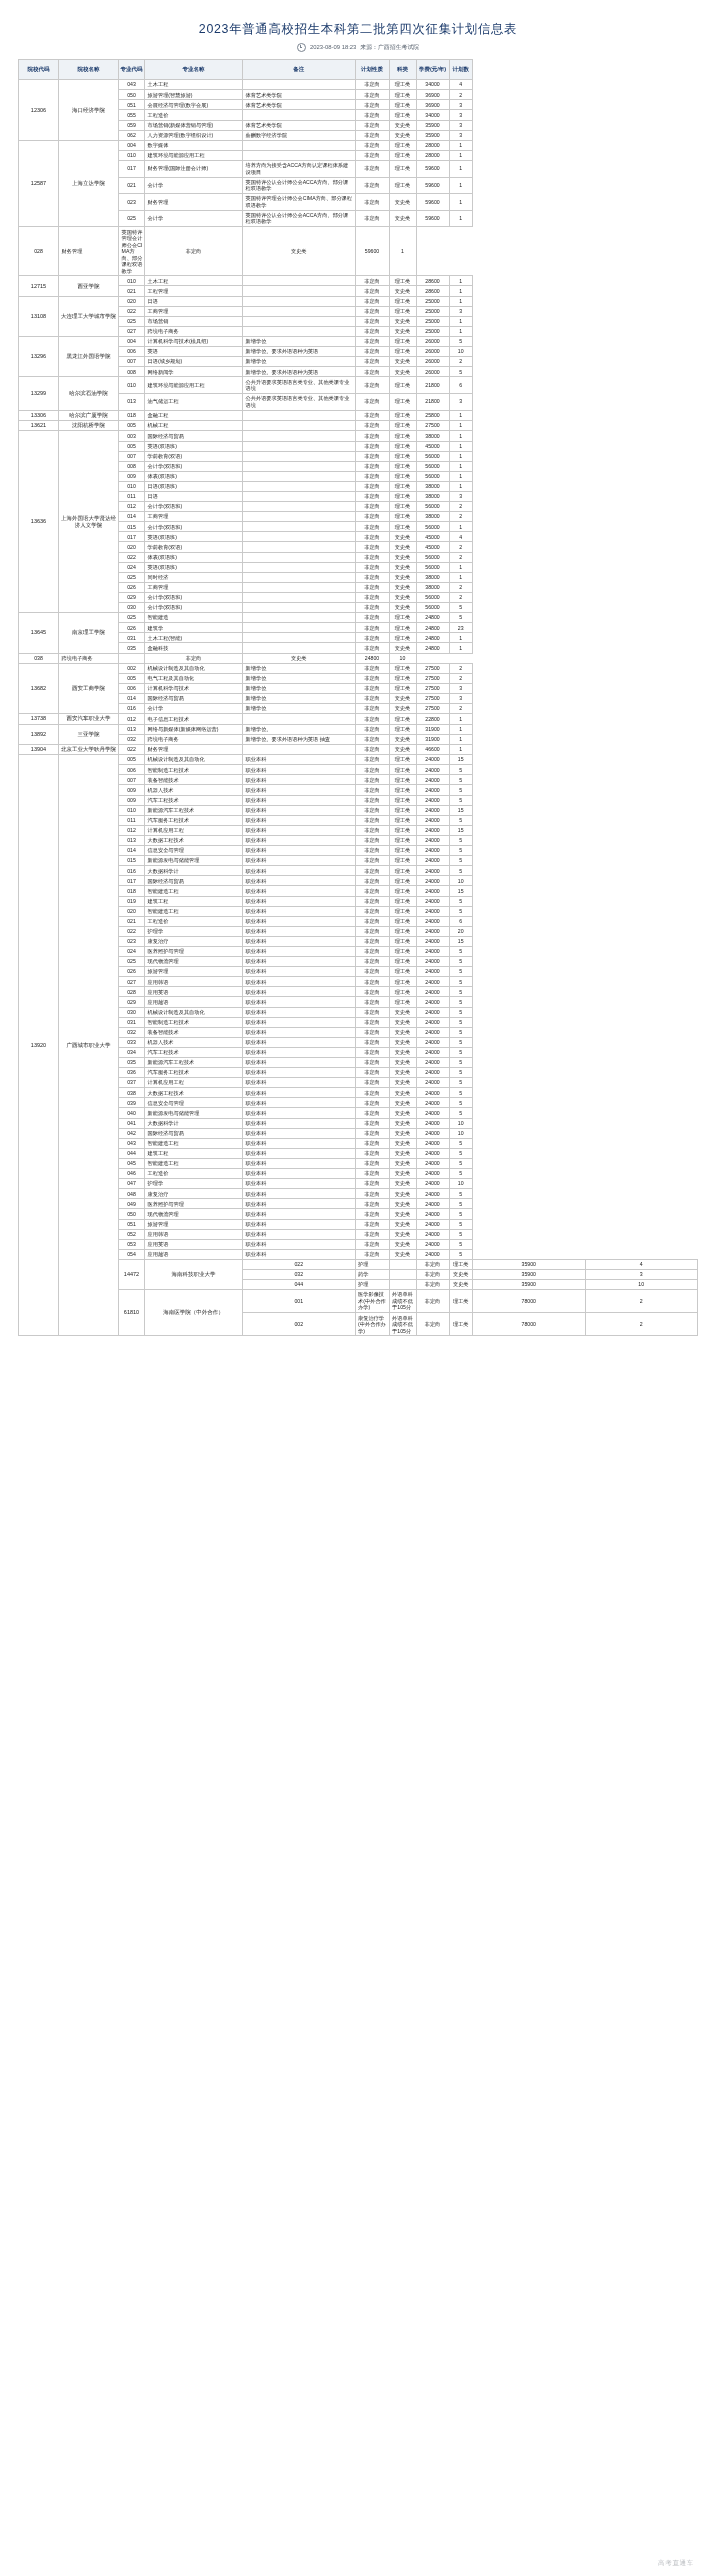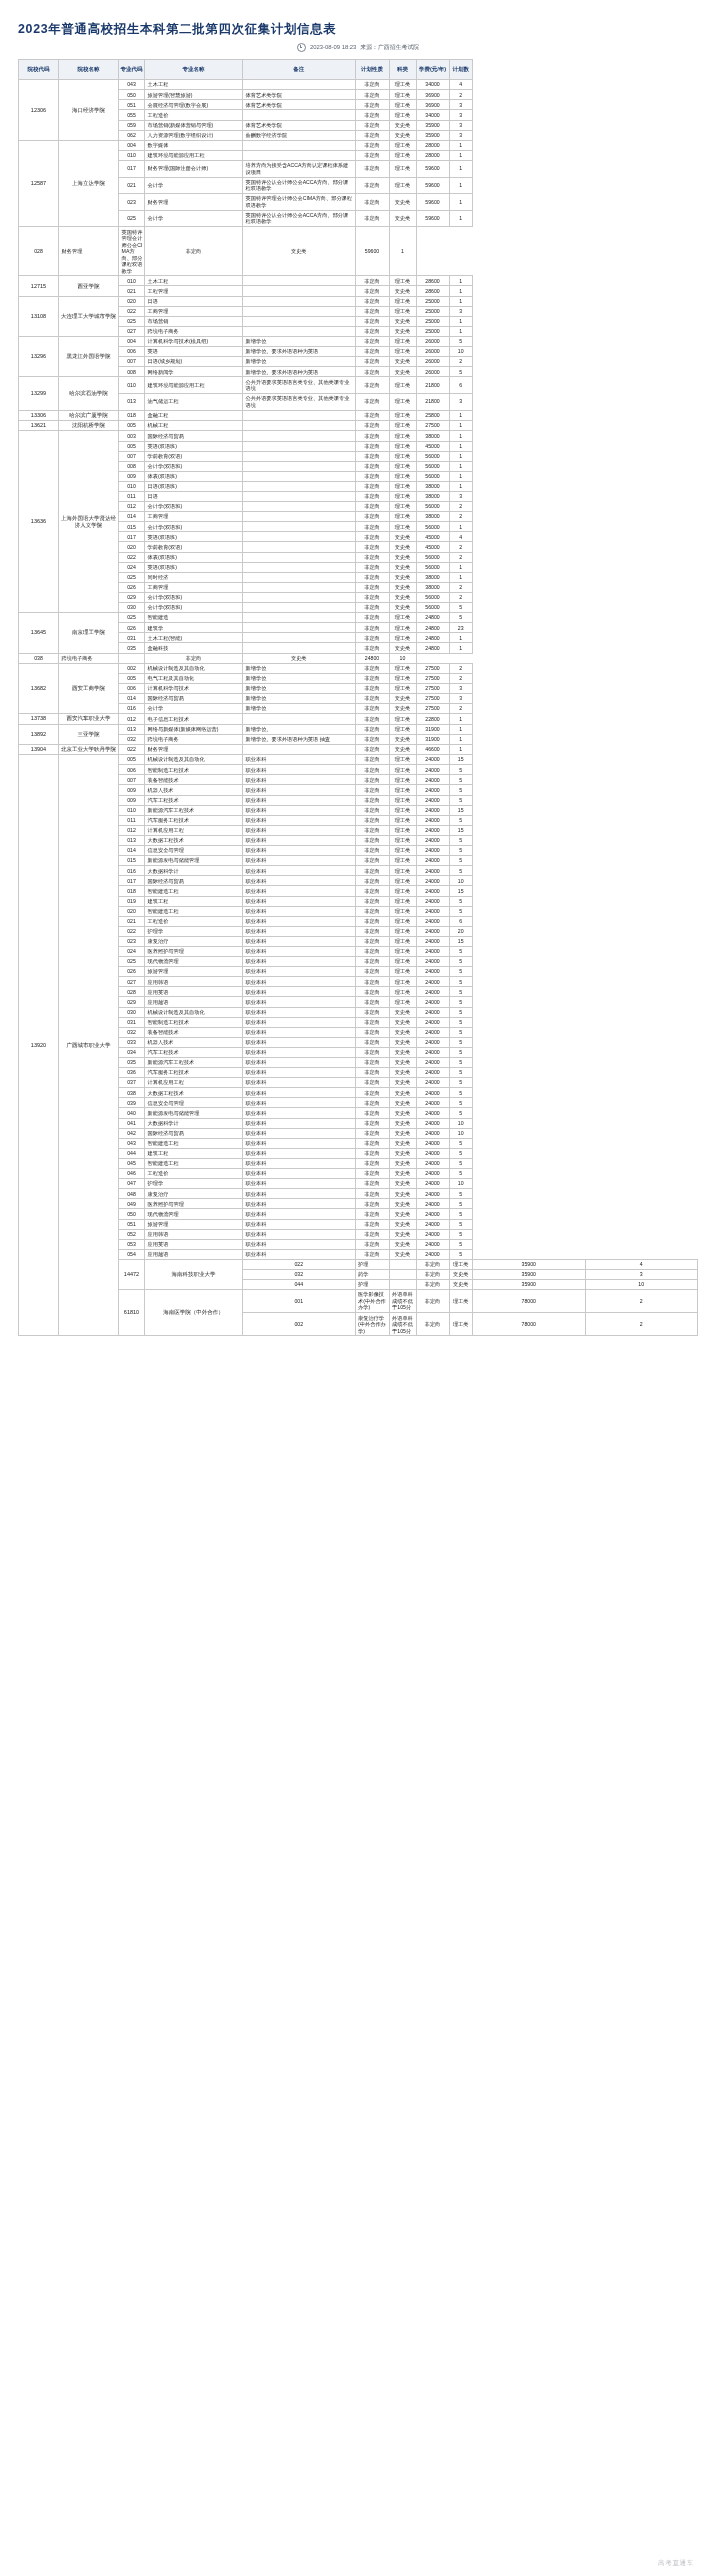--- a/index.html
+++ b/index.html
@@ -1,18 +1,18 @@
 <!DOCTYPE html>
 <html style="font-size:10.4px"><head>
 <meta charset="utf-8">
 <style>
   html,body{margin:0;padding:0;background:#f2f2f2;}
   body{font-family:"Liberation Sans","DejaVu Sans",sans-serif;}
   .page{width:716px;min-height:2576px;background:#ffffff;margin:0 auto;position:relative;box-sizing:border-box;padding:11.7px 18px 26px 18px;}
-  .title{font-size:12.4px;font-weight:bold;color:#1b3a6b;letter-spacing:0.7px;margin:9px 0 5.2px 0;}
+  .title{text-align:center;font-size:12.4px;font-weight:normal;color:#1b3a6b;letter-spacing:0.7px;margin:9px 0 5.2px 0;}
   .subbar{display:flex;justify-content:center;align-items:center;gap:3.9px;font-size:5.9px;color:#5a6470;margin-bottom:6.5px;}
   .clock{width:7.2px;height:7.2px;border-radius:50%;border:0.7px solid #7a8490;position:relative;display:inline-block;}
   .clock:after{content:"";position:absolute;left:2.6px;top:1.3px;width:0.7px;height:2.6px;background:#7a8490;}
   .clock:before{content:"";position:absolute;left:2.6px;top:3.3px;width:2px;height:0.7px;background:#7a8490;}
   table{border-collapse:collapse;width:100%;table-layout:fixed;}
   th,td{border:0.7px solid #c9c9c9;font-size:5.2px;color:#222;padding:1.3px 1.3px;text-align:center;vertical-align:middle;line-height:1.25;word-break:break-all;}
   thead th{background:#eef2f6;font-weight:bold;color:#1b3a6b;font-size:5.5px;height:17px;}
   td.left{text-align:left;padding-left:2.6px;}
   .col1{width:40px;}.col2{width:60px;}.col3{width:26px;}.col4{width:98px;}
   .col5{width:auto;}.col6{width:34px;}.col7{width:27px;}.col8{width:33px;}.col9{width:23.5px;}

